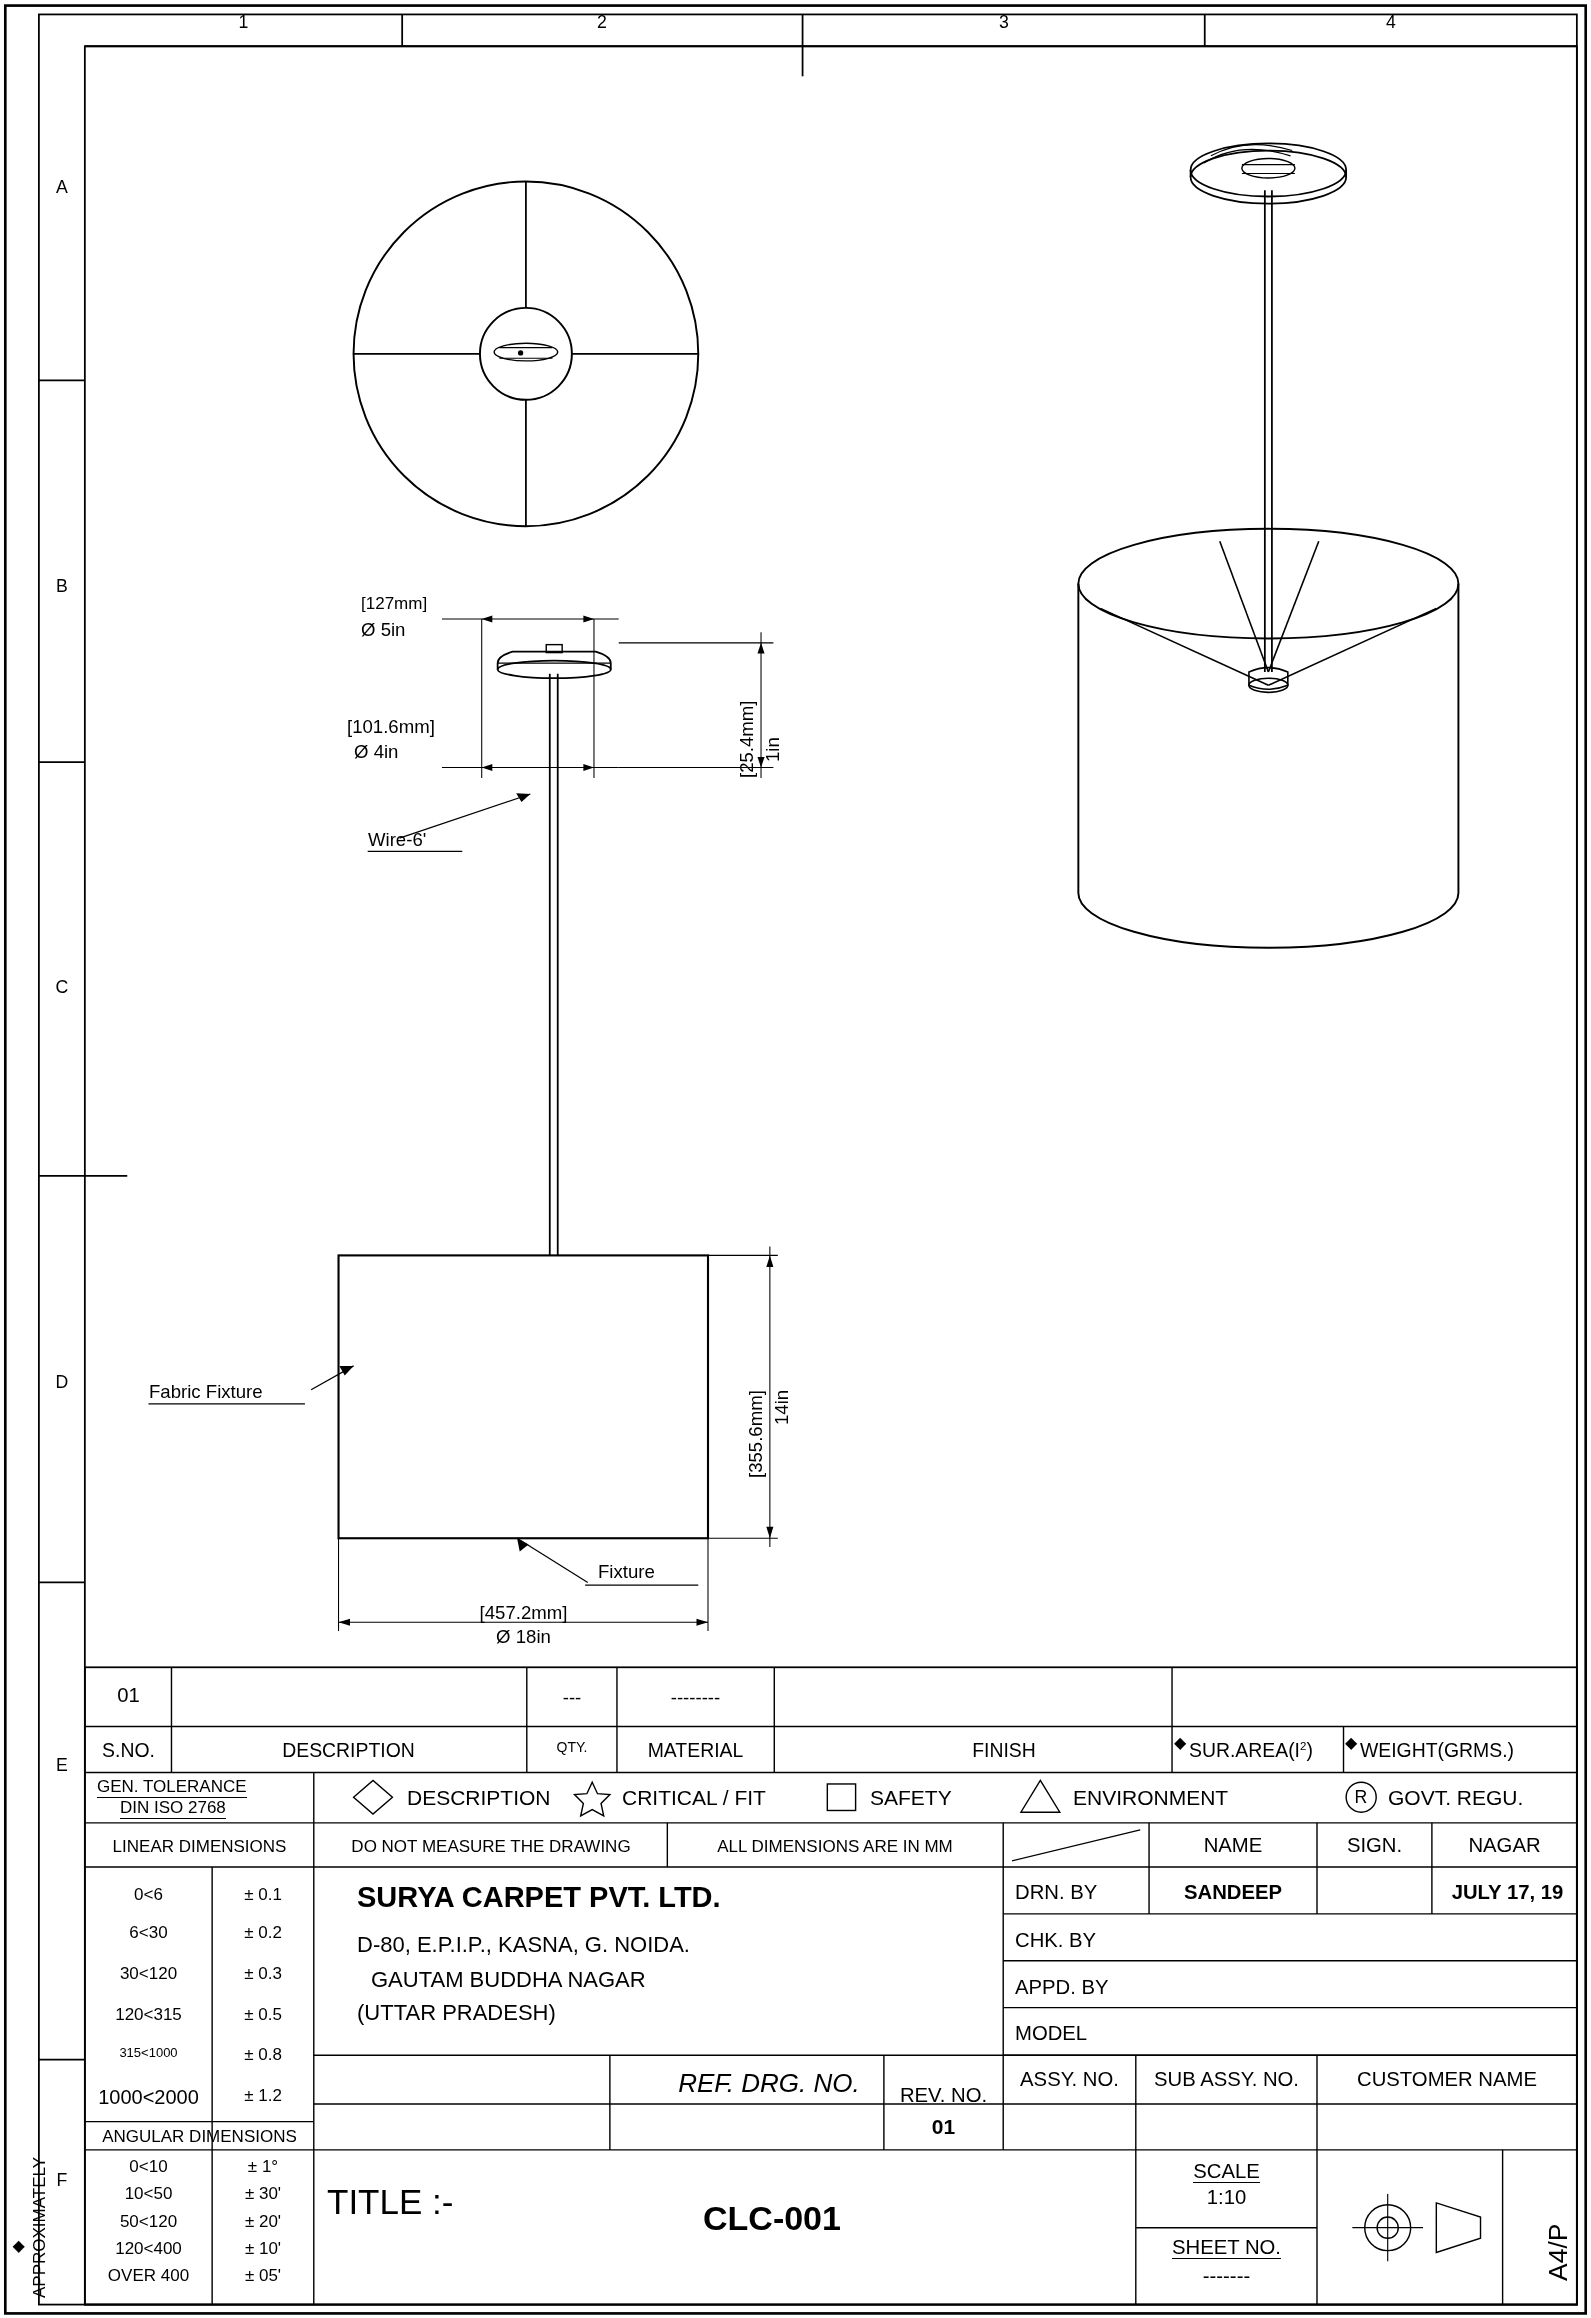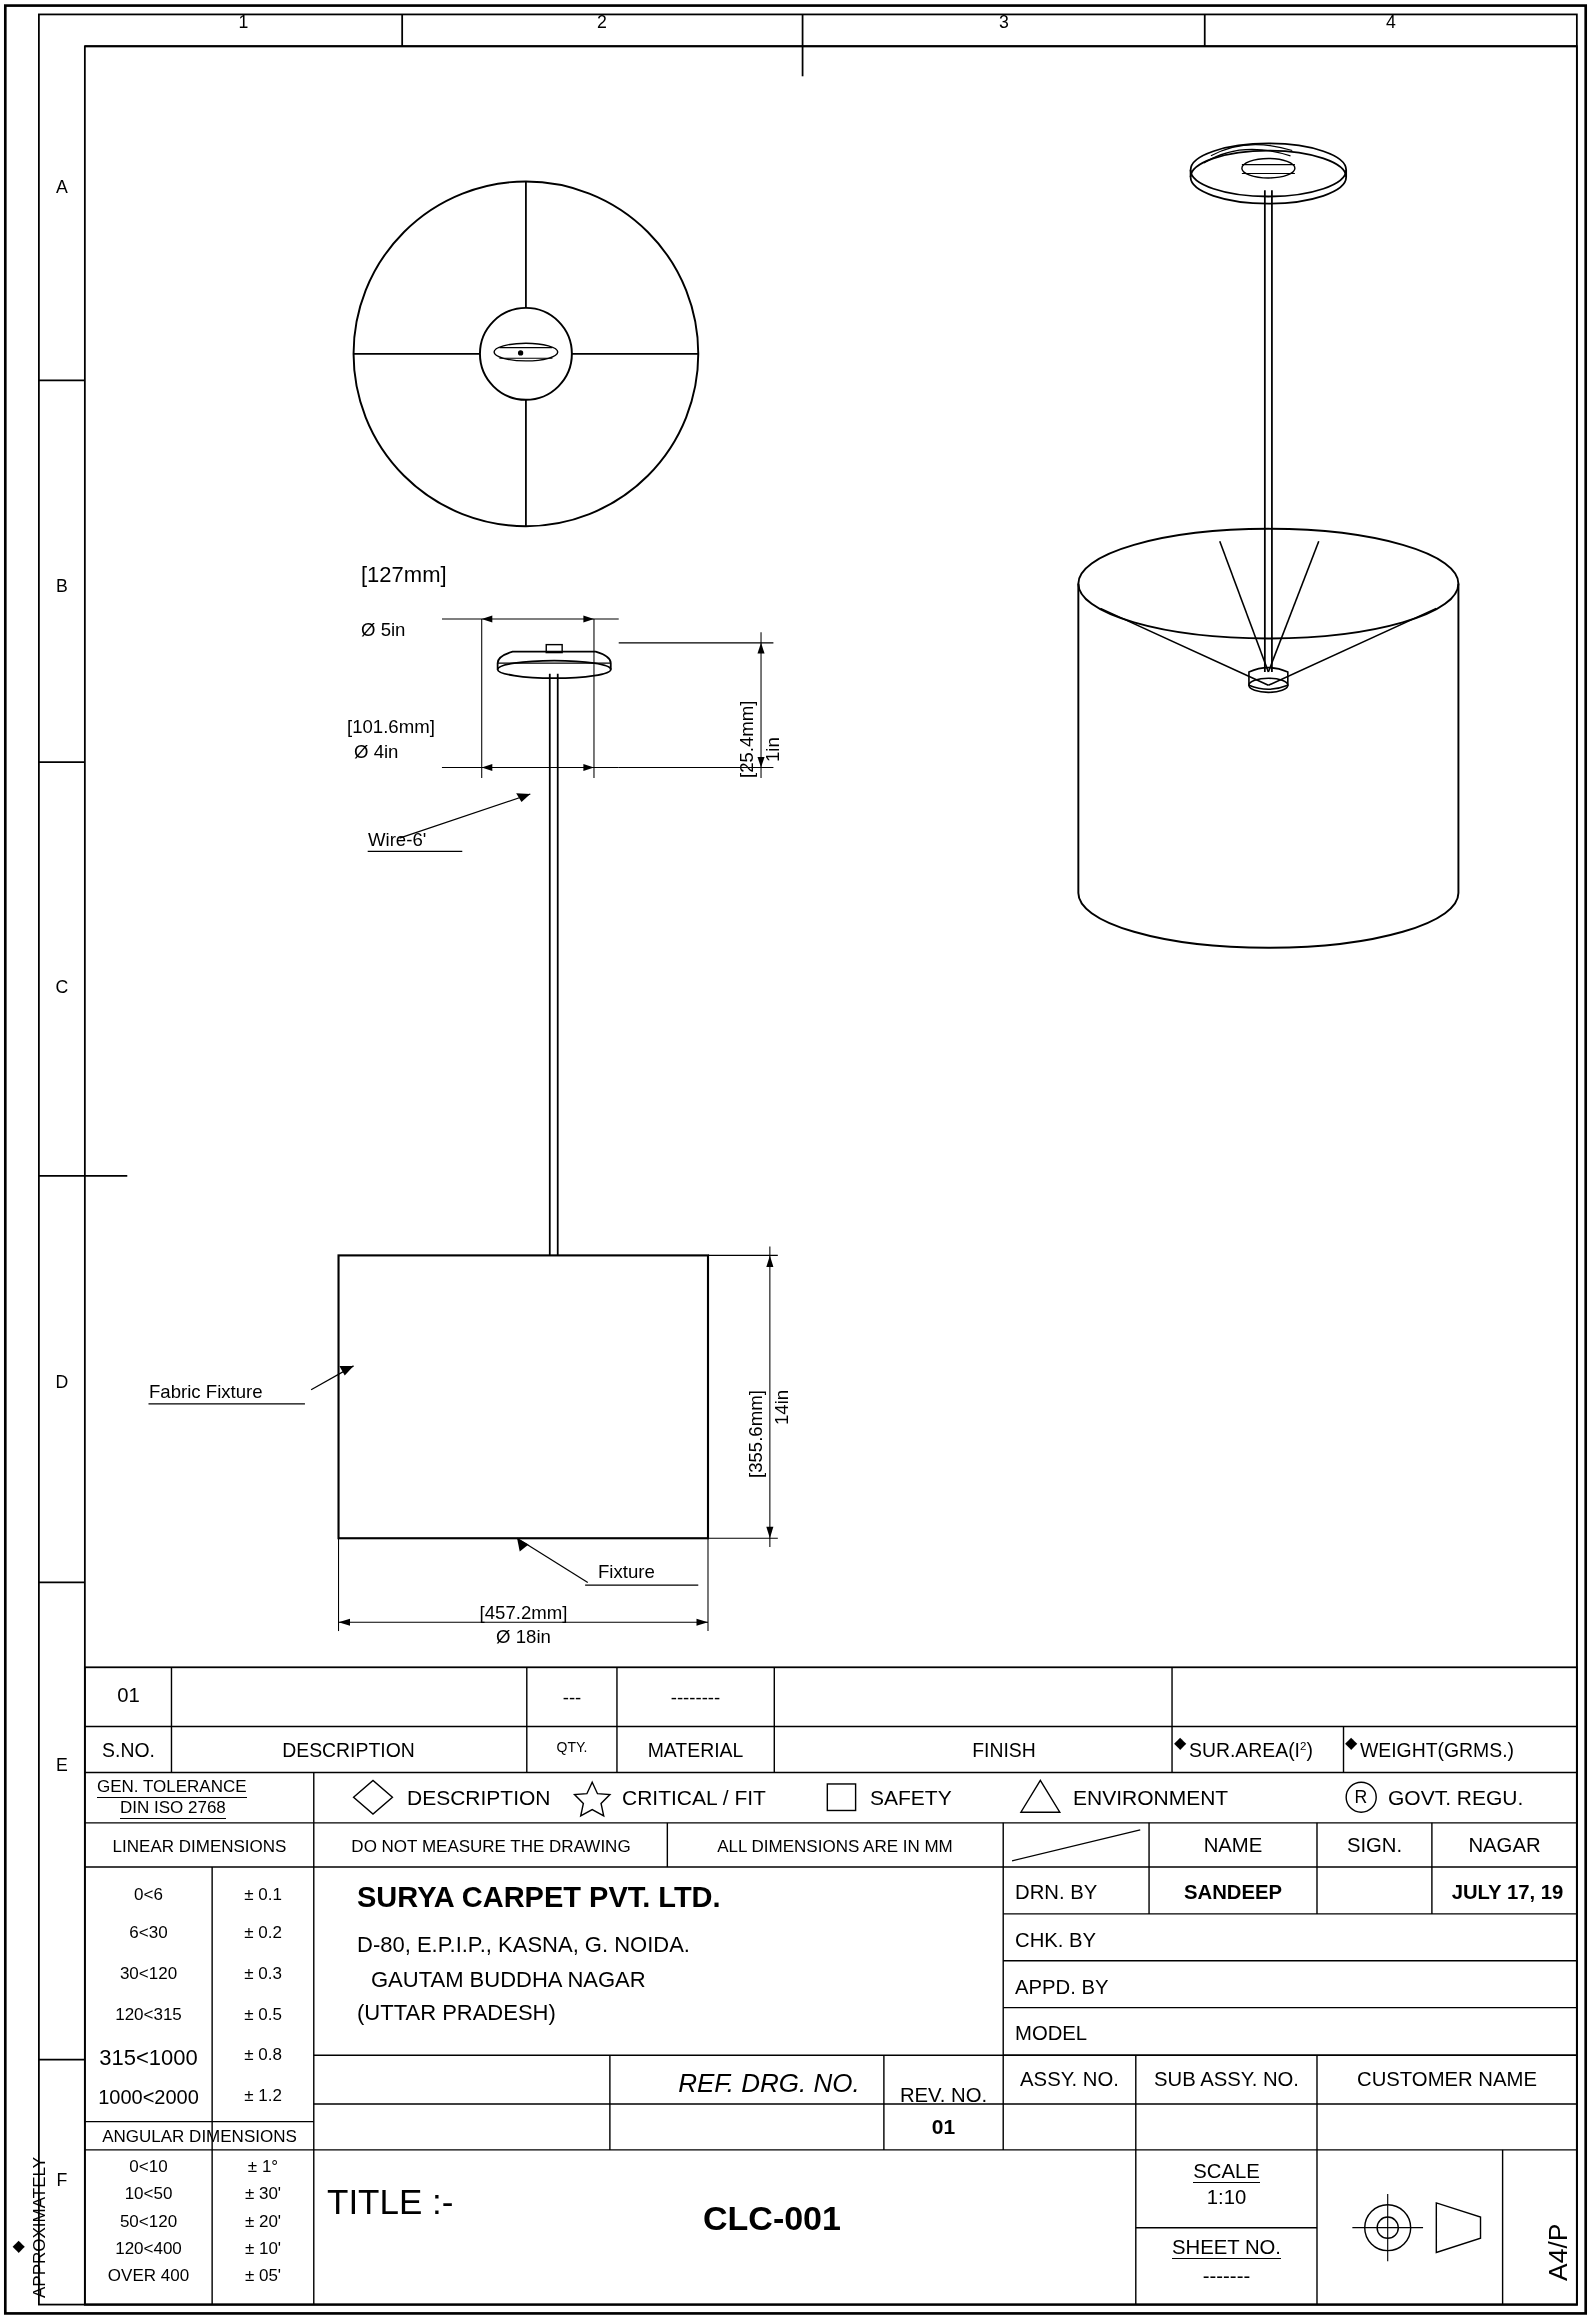--- a/index.html
+++ b/index.html
@@ -107,21 +107,21 @@
     <path d="M871,1420 l-4,13 h8 z" fill="#000"></path>
     <path d="M871,1740 l-4,-13 h8 z" fill="#000"></path>
 
     <line x1="383" y1="1740" x2="383" y2="1845" stroke="#000" stroke-width="1.2"></line>
     <line x1="801" y1="1740" x2="801" y2="1845" stroke="#000" stroke-width="1.2"></line>
     <line x1="383" y1="1835" x2="801" y2="1835" stroke="#000" stroke-width="1.2"></line>
     <path d="M383,1835 l13,-4 v8 z" fill="#000"></path>
     <path d="M801,1835 l-13,-4 v8 z" fill="#000"></path>
   </svg>
 
-  <div class="txt" style="left:361px;top:562px;font-size:22px;">[127mm]</div>
+  <div class="txt" style="left:361px;top:594px;font-size:17px;">[127mm]</div>
   <div class="txt" style="left:361px;top:619px;font-size:18.6px;">Ø 5in</div>
 
   <div class="txt" style="left:347px;top:716px;font-size:18.6px;">[101.6mm]</div>
   <div class="txt" style="left:354px;top:741px;font-size:18.6px;">Ø 4in</div>
 
   <div class="txt vert" style="left:736px;top:778px;transform:rotate(-90deg);font-size:18.6px;">[25.4mm]</div>
   <div class="txt vert" style="left:762px;top:762px;transform:rotate(-90deg);font-size:18.6px;">1in</div>
 
   <div class="txt" style="left:368px;top:829px;font-size:18.6px;">Wire-6'</div>
   <div class="txt" style="left:149px;top:1381px;font-size:18.6px;">Fabric Fixture</div>
@@ -265,21 +265,21 @@
   <div class="ctr" style="left:1432px;top:1834px;width:145px;font-size:20.3px;">NAGAR</div>
 
   <div class="ctr" style="left:85px;top:1885px;width:127px;font-size:17px;">0&lt;6</div>
   <div class="ctr" style="left:212px;top:1885px;width:102px;font-size:17px;">± 0.1</div>
   <div class="ctr" style="left:85px;top:1923px;width:127px;font-size:17px;">6&lt;30</div>
   <div class="ctr" style="left:212px;top:1923px;width:102px;font-size:17px;">± 0.2</div>
   <div class="ctr" style="left:85px;top:1964px;width:127px;font-size:17px;">30&lt;120</div>
   <div class="ctr" style="left:212px;top:1964px;width:102px;font-size:17px;">± 0.3</div>
   <div class="ctr" style="left:85px;top:2005px;width:127px;font-size:17px;">120&lt;315</div>
   <div class="ctr" style="left:212px;top:2005px;width:102px;font-size:17px;">± 0.5</div>
-  <div class="ctr" style="left:85px;top:2045px;width:127px;font-size:22px;">315&lt;1000</div>
+  <div class="ctr" style="left:85px;top:2045px;width:127px;font-size:13px;">315&lt;1000</div>
   <div class="ctr" style="left:212px;top:2045px;width:102px;font-size:17px;">± 0.8</div>
   <div class="ctr" style="left:85px;top:2086px;width:127px;font-size:20px;">1000&lt;2000</div>
   <div class="ctr" style="left:212px;top:2086px;width:102px;font-size:17px;">± 1.2</div>
 
   <div class="ctr" style="left:85px;top:2127px;width:229px;font-size:17px;">ANGULAR DIMENSIONS</div>
 
   <div class="ctr" style="left:85px;top:2157px;width:127px;font-size:17px;">0&lt;10</div>
   <div class="ctr" style="left:212px;top:2157px;width:102px;font-size:17px;">± 1°</div>
   <div class="ctr" style="left:85px;top:2184px;width:127px;font-size:17px;">10&lt;50</div>
   <div class="ctr" style="left:212px;top:2184px;width:102px;font-size:17px;">± 30'</div>

